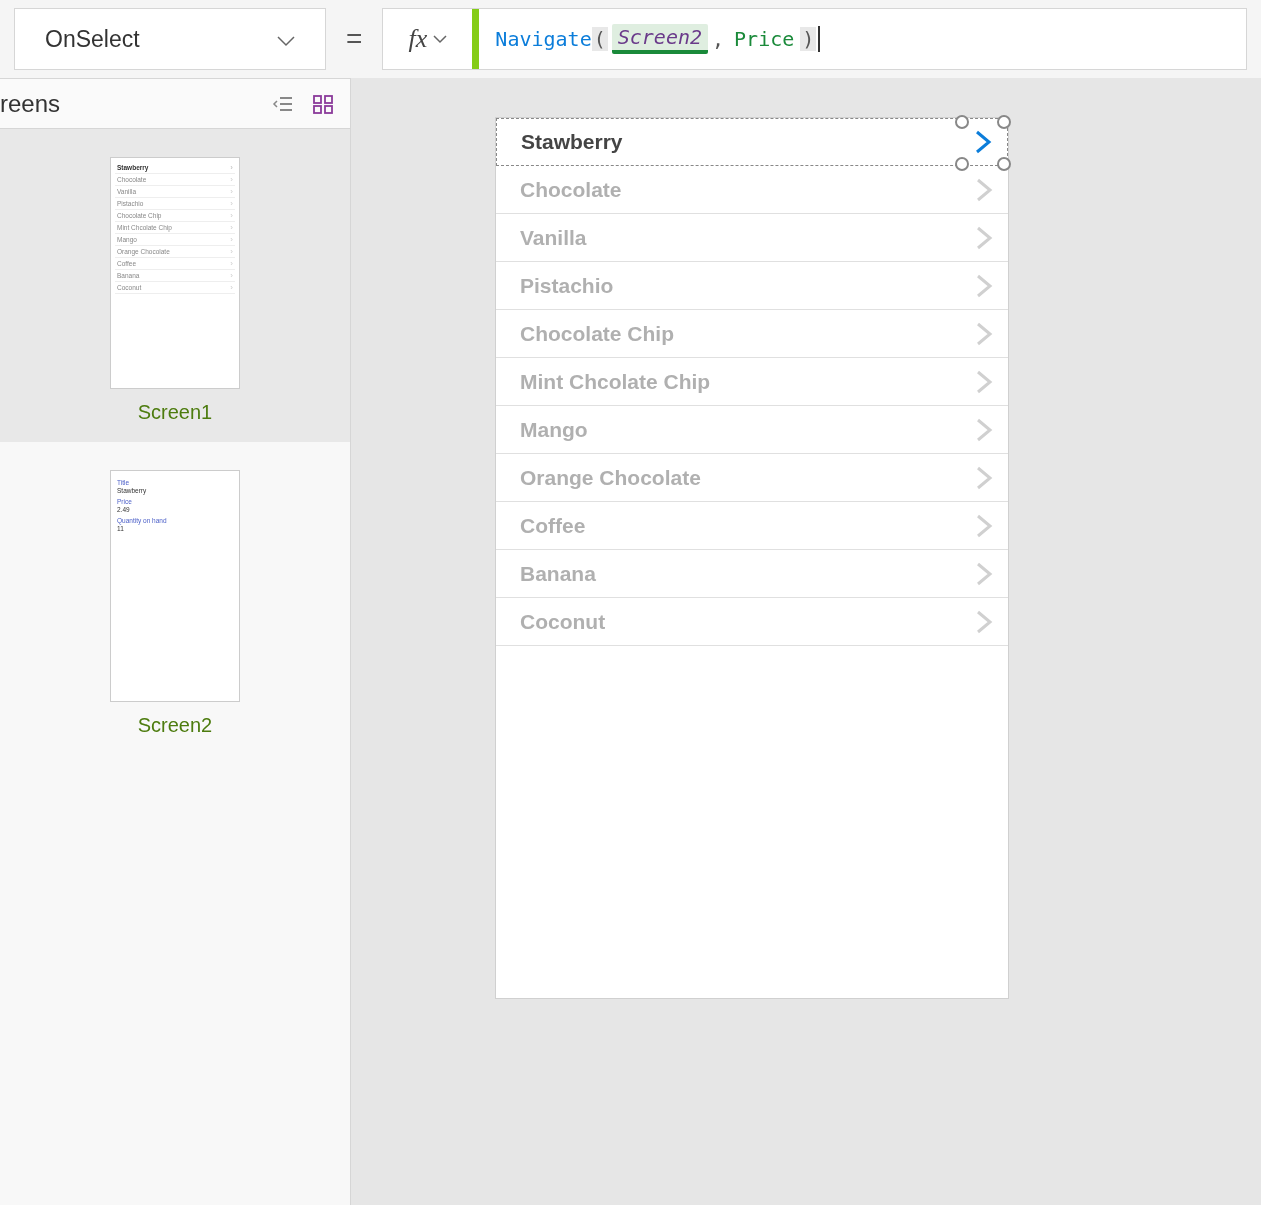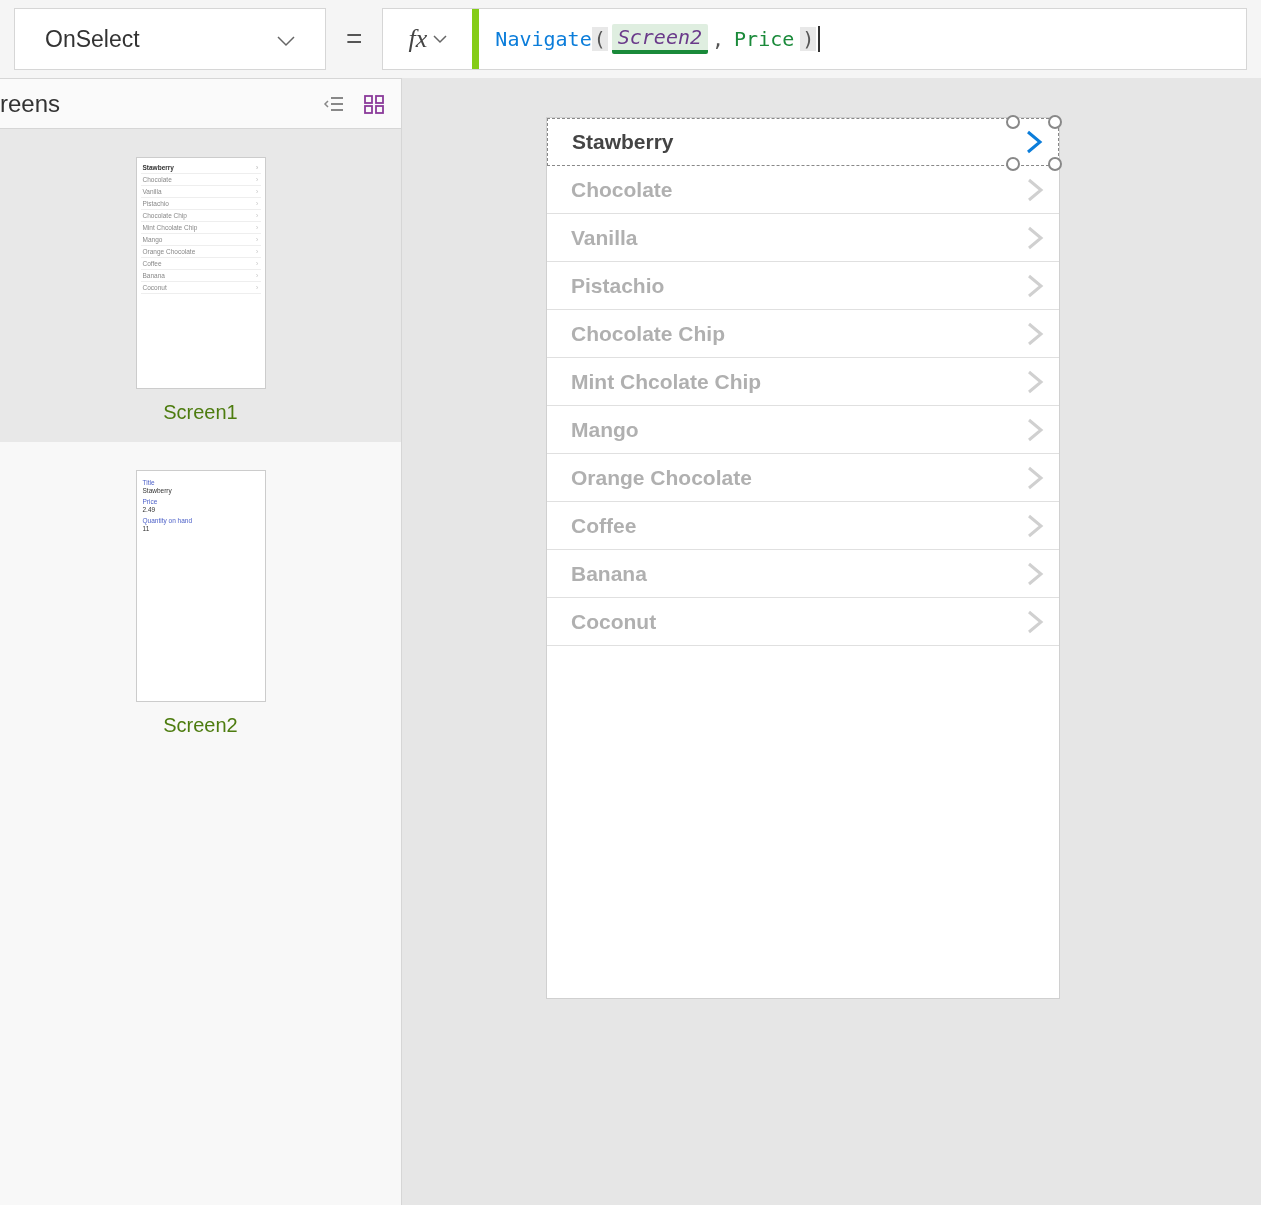--- a/index.html
+++ b/index.html
@@ -81,21 +81,21 @@
   margin: 0 4px;
 }
 .tok-comma { color: #555; margin-right: 10px; }
 .tok-none { color: #1a8a3a; }
 .tok-cursor { display:inline-block; width: 2px; height: 26px; background: #333; margin-left: 2px; vertical-align: middle; }
 .main {
   display: flex;
   height: calc(100% - 78px);
 }
 .screens-panel {
-  width: 402px;
+  width: 351px;
   border-right: 1px solid #d6d6d6;
   border-top: 1px solid #d6d6d6;
   background: #f8f8f8;
   display: flex;
   flex-direction: column;
 }
 .screens-header {
   height: 50px;
   display: flex;
   align-items: center;

